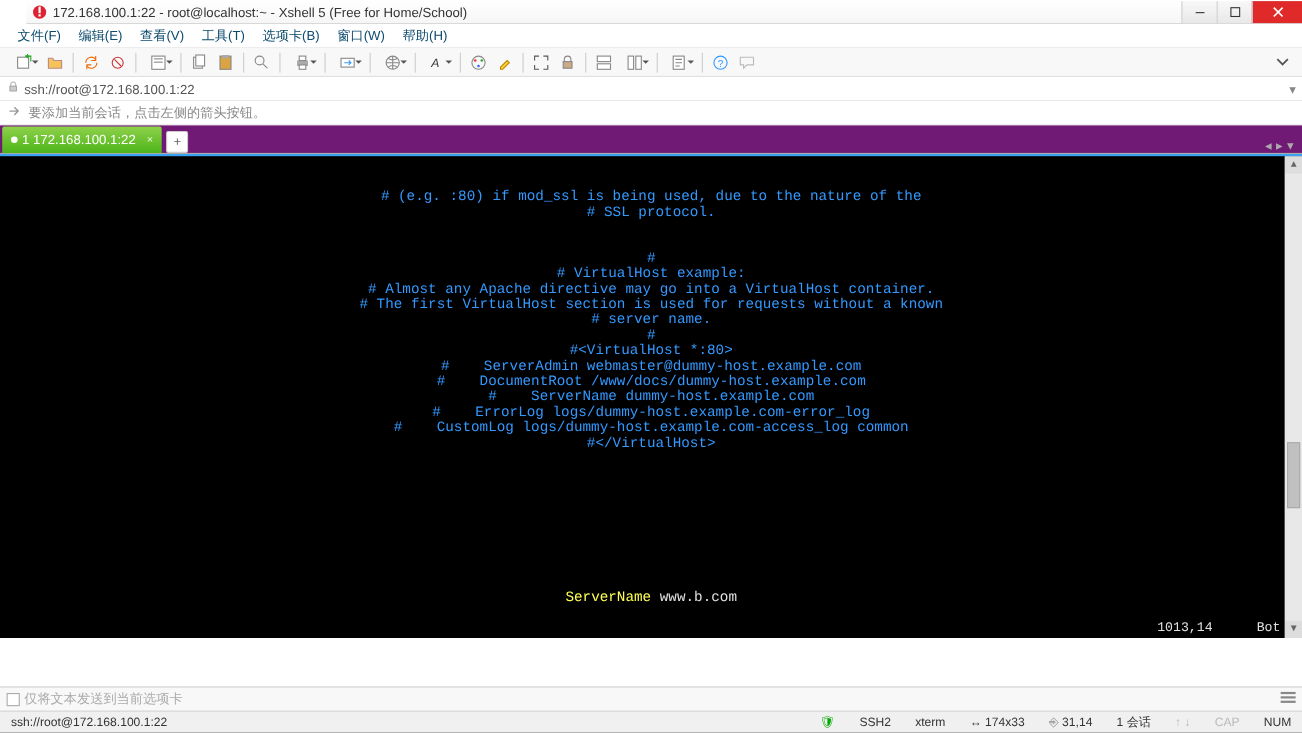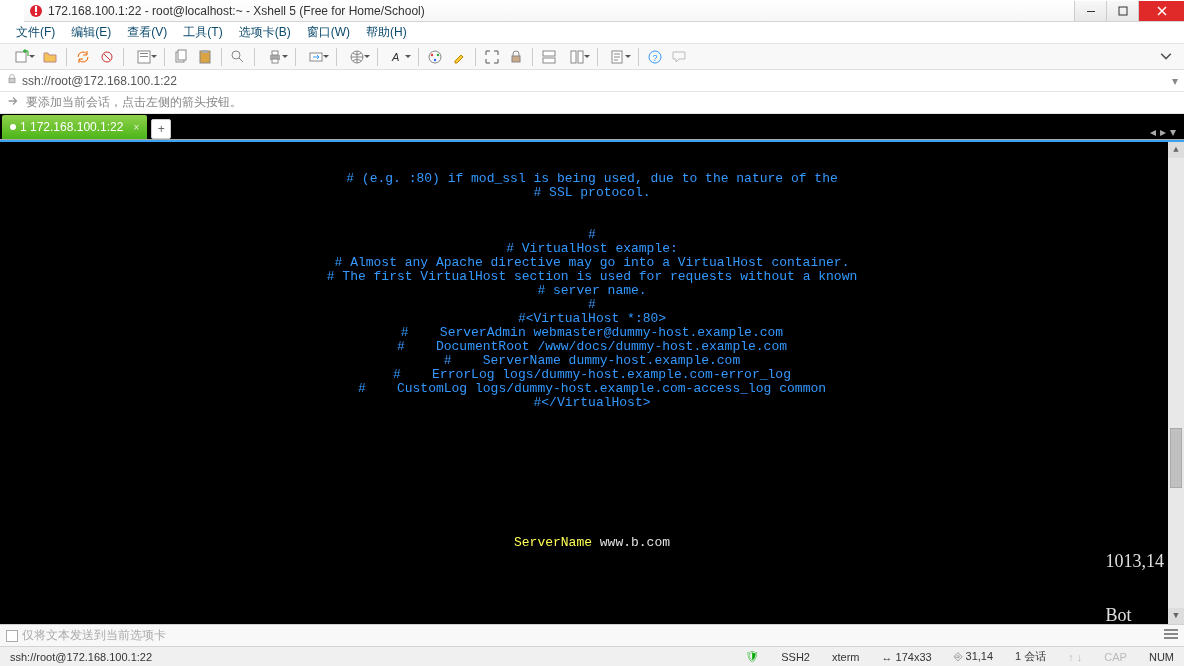--- a/index.html
+++ b/index.html
@@ -30,44 +30,44 @@
 .addrbar { height: 22px; background: #fff; display: flex; align-items: center; padding: 0 6px; border-bottom: 1px solid #e5e5e5; }
 .addrbar .lock-icon { color: #999; margin-right: 4px; }
 .addrbar .addr-text { color: #555; font-size: 12px; flex: 1; }
 
 
 .sessionbar { height: 22px; background: #fff; display: flex; align-items: center; padding: 0 6px; border-bottom: 1px solid #e5e5e5; }
 .sessionbar .sess-icon { color: #999; margin-right: 6px; }
 .sessionbar .sess-text { color: #888; font-size: 12px; text-align: center; }
 
 
-.tabbar { height: 26px; background: #000000; display: flex; align-items: flex-end; padding-left: 2px; border-bottom: 1px solid #aaa; position: relative; }
+.tabbar { height: 26px; background: #701a75; display: flex; align-items: flex-end; padding-left: 2px; border-bottom: 1px solid #aaa; position: relative; }
 .tabbar .tab { height: 24px; background: linear-gradient(#8fd14b,#4cb518); color: #fff; padding: 0 8px; display: flex; align-items: center; gap: 4px; border-radius: 2px 2px 0 0; font-size: 12px; cursor: default; }
 .tabbar .tab .bullet { width: 6px; height: 6px; background: #fff; border-radius: 50%; }
 .tabbar .tab .close { margin-left: 6px; font-size: 10px; opacity: .8; }
 .tabbar .newtab { width: 20px; height: 20px; margin-left: 4px; border: 1px solid #ccc; background: #fff; display: flex; align-items: center; justify-content: center; color: #666; border-radius: 2px; cursor: default; }
 .tabbar .nav-arrows { margin-left: auto; display: flex; gap: 4px; color: #aaa; padding-right: 8px; }
 
 
 .terminal { flex: 1; background: #000; color: #1e90ff; font-family: "Consolas", "Courier New", monospace; font-size: 13px; line-height: 14px; padding: 2px 4px; border-top: 2px solid #3aa2f0; white-space: pre; overflow: hidden; position: relative; }
 .terminal .line { min-height: 14px; text-align: center; }
 .terminal .c-comment { color: #3399ff; }
 .terminal .c-cyan { color: #00ffff; }
 .terminal .c-white { color: #e0e0e0; }
 .terminal .c-orange { color: #ff8c00; }
 .terminal .c-red { color: #ff2a2a; }
 .terminal .c-keyword { color: #ffff55; }
 .terminal .scrollbar { position: absolute; right: 0; top: 0; bottom: 0; width: 16px; background: #f0f0f0; display: flex; flex-direction: column; }
 .terminal .scrollbar .arrow { height: 16px; background: #ddd; display: flex; align-items: center; justify-content: center; color: #666; font-size: 9px; }
 .terminal .scrollbar .track { flex: 1; background: #e8e8e8; position: relative; }
 .terminal .scrollbar .thumb { position: absolute; left: 2px; right: 2px; top: 60%; height: 60px; background: #c0c0c0; border: 1px solid #aaa; }
-.terminal .status-line { position: absolute; bottom: 2px; right: 20px; display: flex; gap: 40px; color: #e0e0e0; font-family: Liberation Serif, serif; font-size: 18px; flex-direction: column; }
-
-
-.inputbar { height: 22px; background: #f8f8f8; display: flex; align-items: center; padding: 0 6px; border-top: 1px solid #d0d0d0; gap: 4px; }
+.terminal .status-line { position: absolute; bottom: 2px; right: 20px; display: flex; gap: 40px; color: #e0e0e0; font-family: Liberation Mono, monospace; font-size: 12px; }
+
+
+.inputbar { height: 22px; background: #f8f8f8; display: flex; align-items: center; padding: 0 6px; border-top: 1px solid #d0d0d0; gap: 4px; margin-top: 44px; }
 .inputbar .chk { width: 12px; height: 12px; border: 1px solid #aaa; background: #fff; }
 .inputbar .input-text { color: #aaa; flex: 1; font-size: 12px; }
 .inputbar .menu-icon { color: #888; }
 
 
 .statusbar { height: 20px; background: #f0f0f0; display: flex; align-items: center; padding: 0 6px; font-size: 11px; color: #333; border-top: 1px solid #d4d4d4; gap: 14px; }
 .statusbar .cell { padding: 0 4px; }
 .statusbar .spacer { flex: 1; }
 .statusbar .icon-g { color: #0a0; }
 .statusbar .dim { color: #bbb; }

